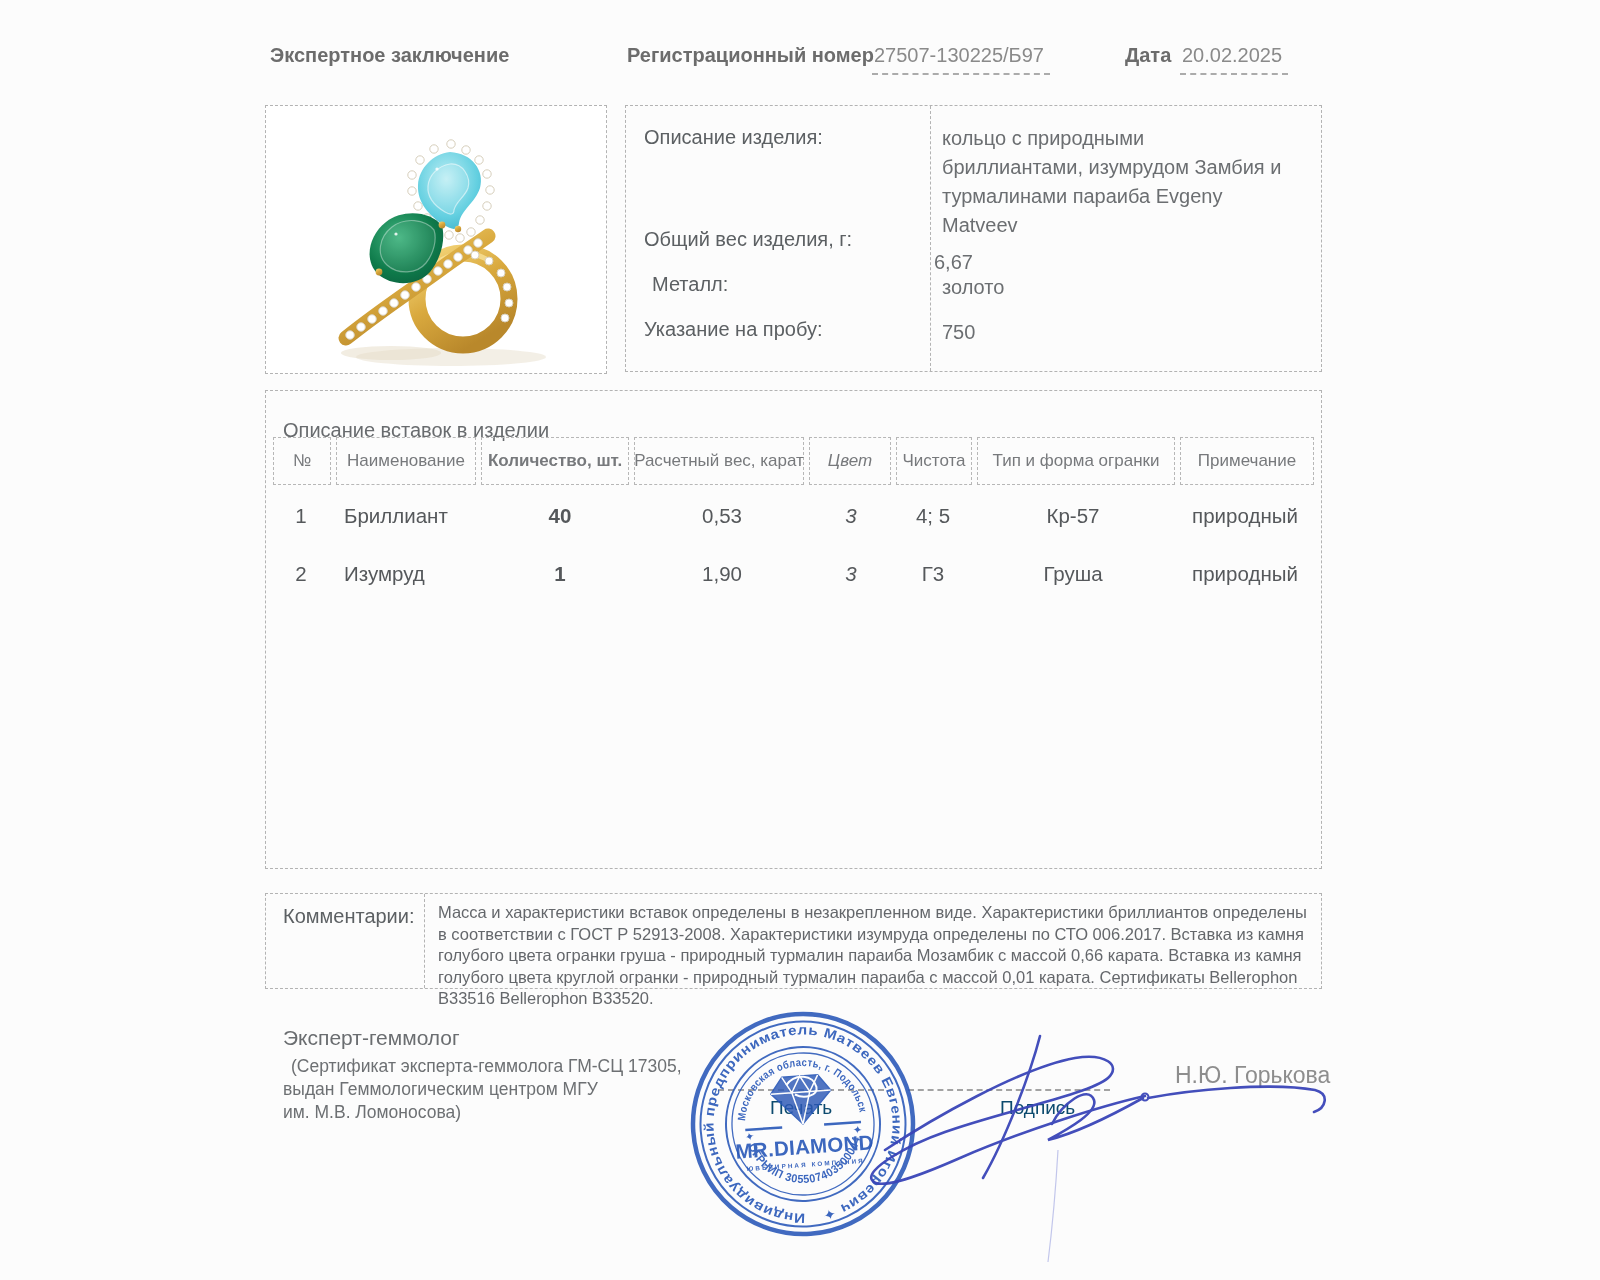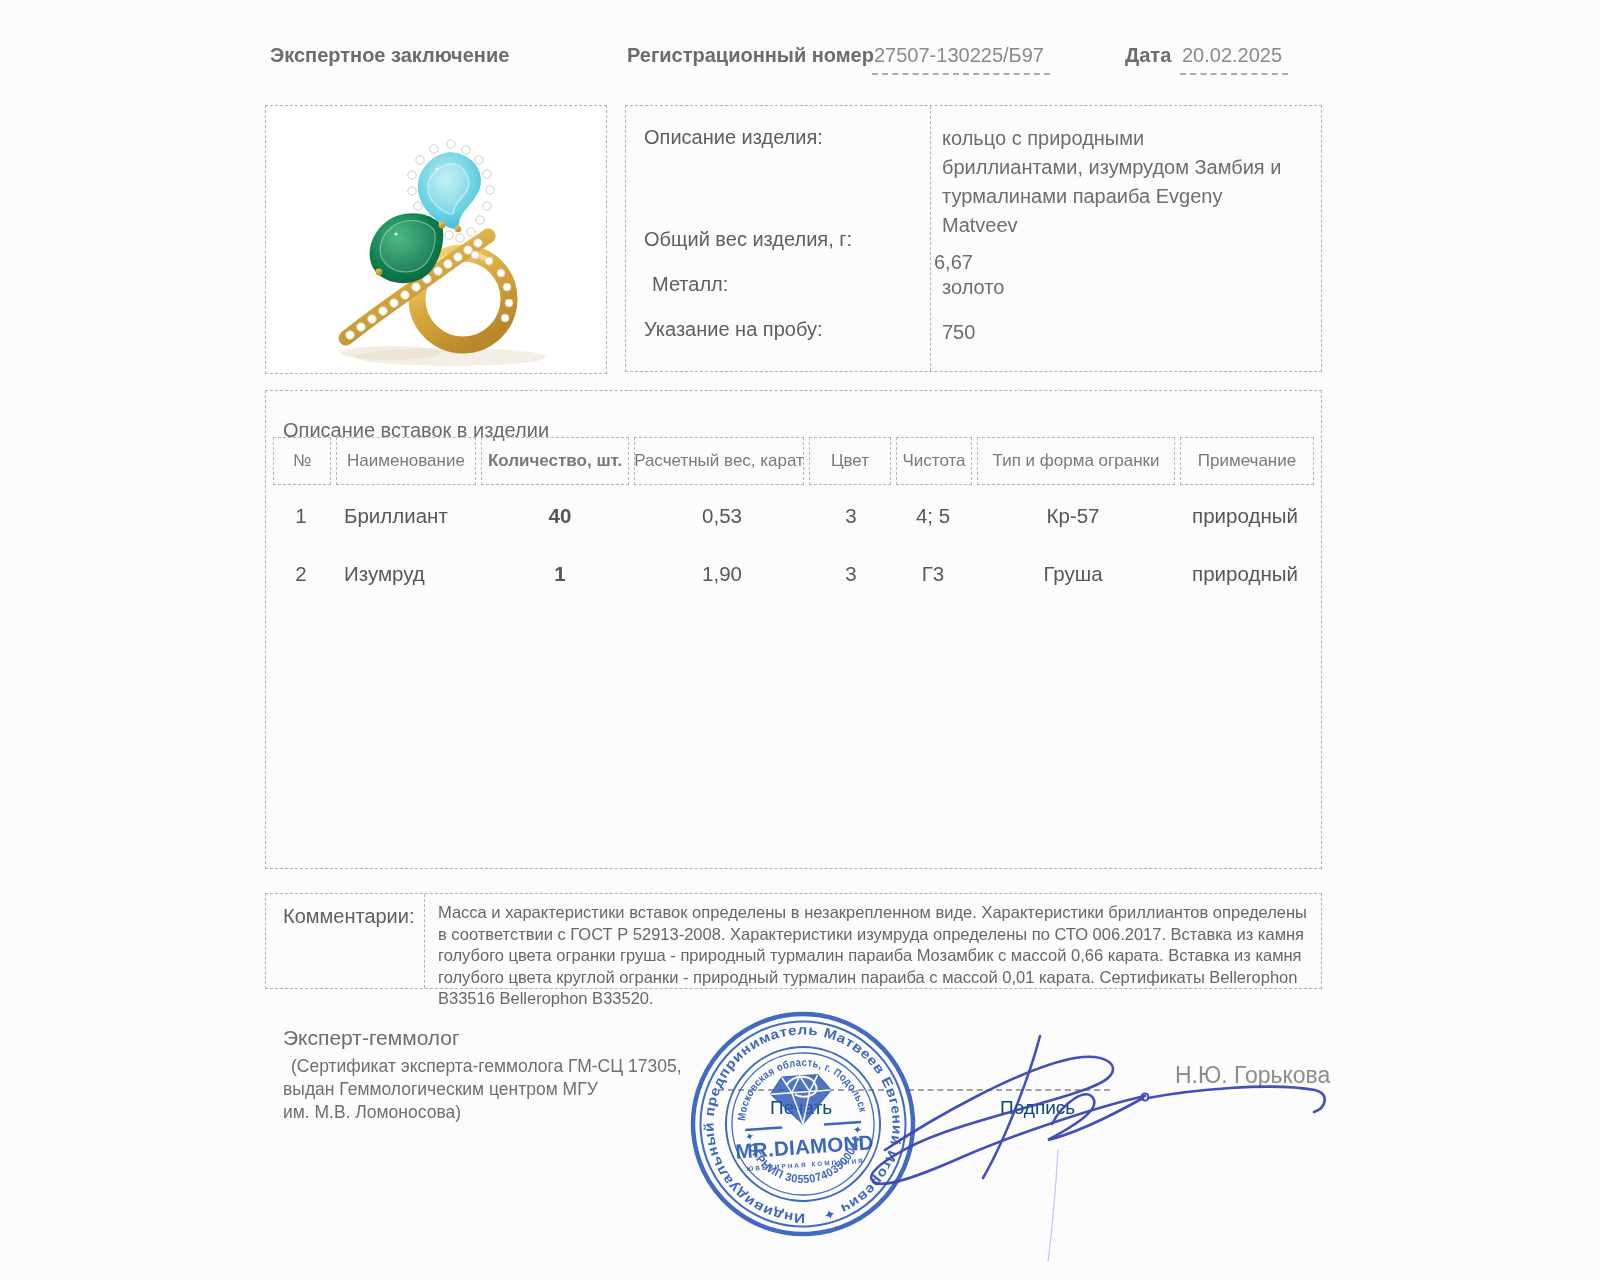--- a/index.html
+++ b/index.html
@@ -18,21 +18,21 @@
   .vdiv{position:absolute;top:0;bottom:0;border-left:1px dashed #b3b3b3;}
   .tbl-title{font-size:20px;color:#686b6e;}
   .th-row{position:absolute;left:7px;right:7px;display:flex;gap:5px;}
   .th{border:1px dashed #b7b7b7;height:46px;display:flex;align-items:center;justify-content:center;
       font-size:17px;color:#77797c;white-space:nowrap;}
   .td-row{position:absolute;left:7px;right:7px;display:flex;gap:5px;}
   .td{height:30px;display:flex;align-items:center;justify-content:center;
       font-size:20.5px;color:#55585b;white-space:nowrap;}
   .td.left{justify-content:flex-start;padding-left:10px;}
   .c0{width:56px;} .c1{width:138px;} .c2{width:146px;font-weight:bold;} .c3{width:168px;}
-  .c4{width:80px;} .c5{width:74px;} .c6{width:196px;} .c7{flex:1;}
+  .c4{width:80px;font-style:italic;} .c5{width:74px;} .c6{width:196px;} .c7{flex:1;}
   .comment-text{font-size:16.5px;line-height:21.5px;color:#64676b;}
   .cert{font-size:17.5px;line-height:23px;color:#6d7073;}
   .sig-lbl{font-size:19px;color:#0c4a6e;white-space:nowrap;}
   .dash-line{position:absolute;height:0;border-top:2px dashed #a3a3a3;}
   .name{font-size:23px;color:#8d8d8d;white-space:nowrap;}
 </style>
 </head>
 <body>
 
 <div class="abs" style="left:270px;top:44px;">

